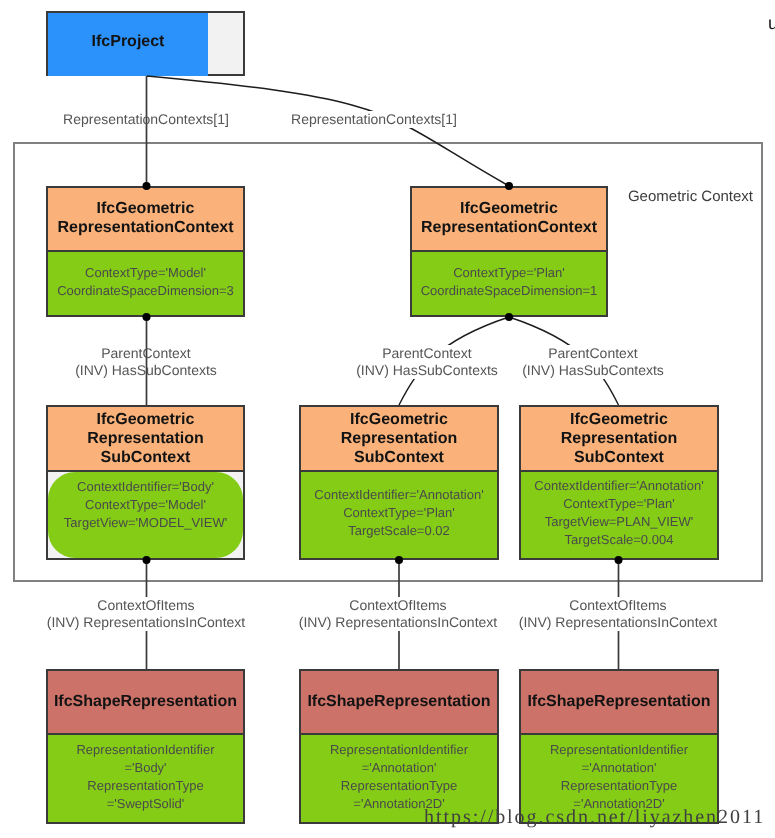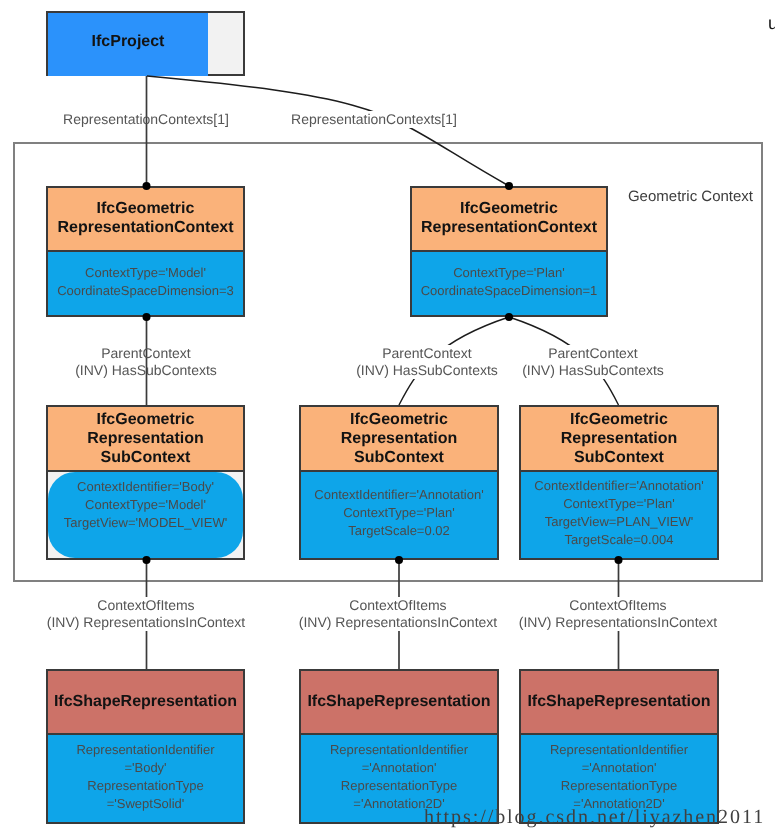--- a/index.html
+++ b/index.html
@@ -5,21 +5,21 @@
 <style>
   html,body{margin:0;padding:0;background:#ffffff;}
   #page{position:relative;width:775px;height:838px;background:#fff;overflow:hidden;
         font-family:"Liberation Sans", sans-serif;-webkit-font-smoothing:antialiased;
         text-rendering:geometricPrecision;}
   svg.layer{position:absolute;left:0;top:0;width:775px;height:838px;pointer-events:none;z-index:2;}
   .node{position:absolute;box-sizing:border-box;z-index:1;}
   .hdr{position:absolute;box-sizing:border-box;display:flex;align-items:center;
        justify-content:center;font-weight:bold;font-size:16px;color:#131313;
        text-align:center;line-height:19px;letter-spacing:0px;}
-  .bdy{position:absolute;box-sizing:border-box;background:#0ea5e9;display:flex;
+  .bdy{position:absolute;box-sizing:border-box;background:#84cc16;display:flex;
        align-items:center;justify-content:center;font-size:13px;color:#4a4a4a;
        text-align:center;line-height:18px;}
   .bdy > *{position:relative;top:-2px;}
   .hdr > *{position:relative;top:-1px;}
   .elabel{position:absolute;font-size:14px;color:#555;text-align:center;
           line-height:17px;white-space:nowrap;transform:translateX(-50%);z-index:3;}
   .elabel .lbl{display:inline-block;padding:0 2px;}
   .glabel{position:absolute;font-size:15px;color:#3c3c3c;white-space:nowrap;z-index:3;}
   .wm{position:absolute;z-index:5;font-family:"Liberation Serif",serif;font-size:20px;
       color:#404040;white-space:nowrap;letter-spacing:1.95px;}

